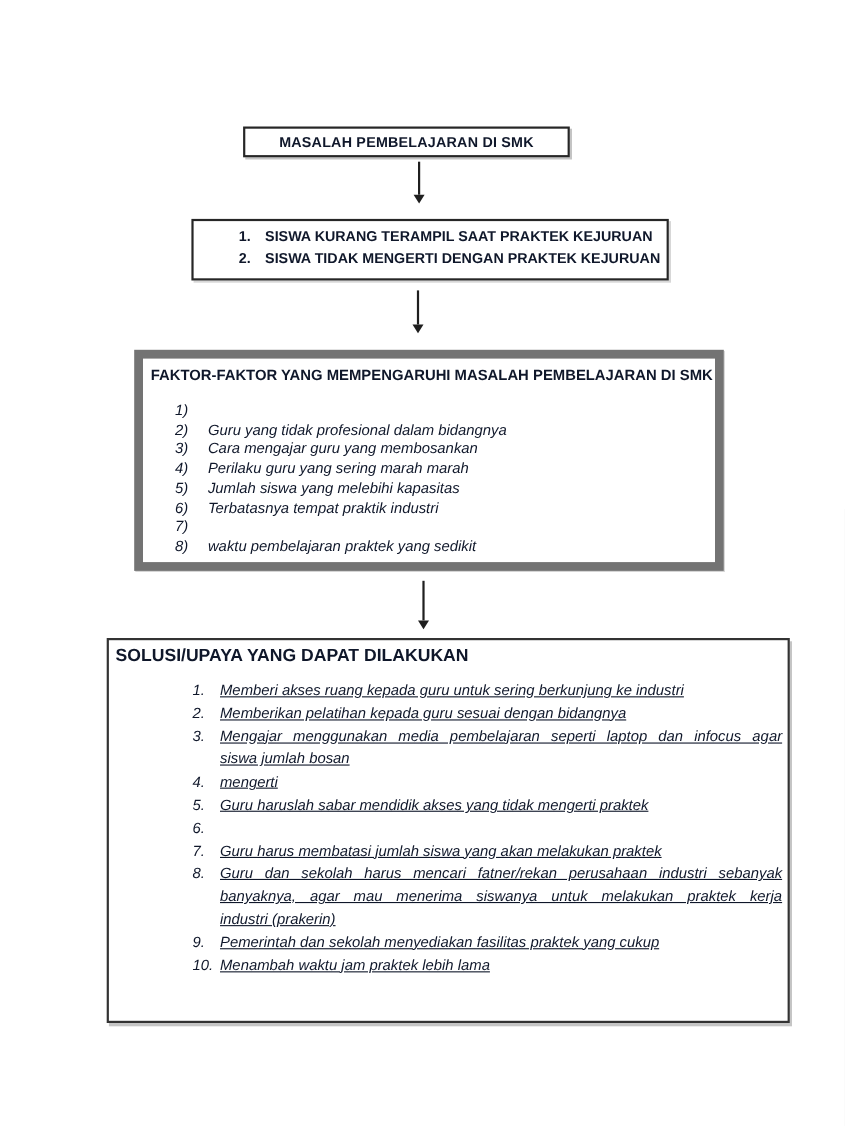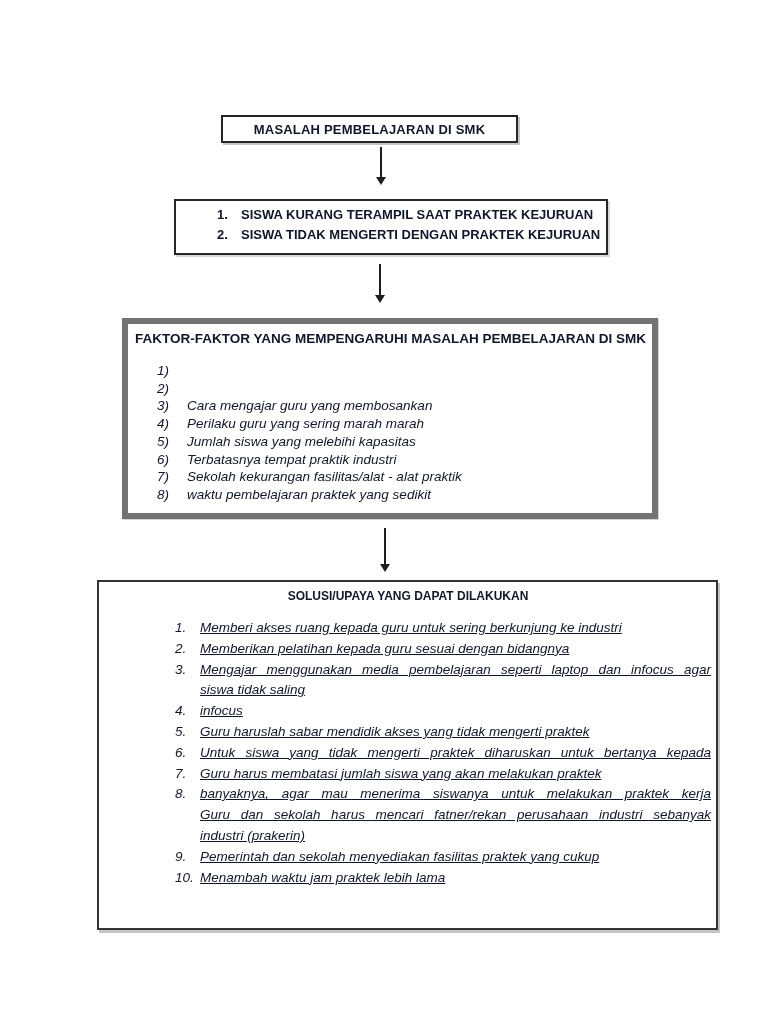--- a/index.html
+++ b/index.html
@@ -30,37 +30,37 @@
     border:2.5px solid #262626;
     box-shadow:2px 2px 0 rgba(140,140,140,.35);
     padding:4px 0 0 0;
   }
   .b2row{display:flex;margin-left:41px;line-height:20px;font-weight:bold;font-size:13px;white-space:nowrap;}
   .b2num{width:24px;flex-shrink:0;}
 
   
   .box3{
     left:122px;top:318px;width:536px;height:201px;
-    border:6px solid #737373;
+    border:8px solid #737373;
     box-shadow:1px 1px 0 rgba(150,150,150,.4);
     padding:6.5px 10px 0 7px;
   }
   .box3 .t{font-weight:bold;font-size:13.5px;line-height:16px;white-space:nowrap;}
   .f-list{margin:15.5px 0 0 22px;font-style:italic;font-size:13.5px;}
   .f-item{display:flex;line-height:17.7px;white-space:nowrap;}
   .f-num{width:30px;flex-shrink:0;}
 
   
   .box4{
     left:97px;top:580px;width:621px;height:350px;
     border:2.5px solid #333333;
     box-shadow:2px 3px 0 rgba(90,90,90,.35);
     padding:6px 5px 0 6px;
   }
-  .box4 .t{font-weight:bold;font-size:12px;line-height:17px;white-space:nowrap;text-align:center;}
+  .box4 .t{font-weight:bold;font-size:16px;line-height:17px;white-space:nowrap;}
   .s-list{margin:13px 0 0 70px;font-style:italic;font-size:13.5px;}
   .s-item{display:flex;}
   .s-num{width:25px;flex-shrink:0;line-height:20.8px;}
   .s-lines{flex:1;line-height:20.8px;text-decoration:underline;}
   .s-lines .jl{text-align:justify;text-align-last:justify;}
 
   
   .arrow{position:absolute;width:12px;display:flex;flex-direction:column;align-items:center;}
   .shaft{width:2px;background:#1f1f1f;}
   .head{width:0;height:0;border-left:5.5px solid transparent;border-right:5.5px solid transparent;border-top:8px solid #1f1f1f;}
@@ -102,40 +102,40 @@
   </div>
 
   <div class="box box3">
     <div class="t">FAKTOR-FAKTOR YANG MEMPENGARUHI MASALAH PEMBELAJARAN DI SMK</div>
     <div class="f-list">
       <div class="f-item">
         <span class="f-num">1)</span>
       </div>
       <div class="f-item">
         <span class="f-num">2)</span>
+        <span>Guru yang tidak profesional dalam bidangnya</span>
       </div>
       <div class="f-item">
         <span class="f-num">3)</span>
         <span>Cara mengajar guru yang membosankan</span>
       </div>
       <div class="f-item">
         <span class="f-num">4)</span>
         <span>Perilaku guru yang sering marah marah</span>
       </div>
       <div class="f-item">
         <span class="f-num">5)</span>
         <span>Jumlah siswa yang melebihi kapasitas</span>
       </div>
       <div class="f-item">
         <span class="f-num">6)</span>
         <span>Terbatasnya tempat praktik industri</span>
       </div>
       <div class="f-item">
         <span class="f-num">7)</span>
-        <span>Sekolah kekurangan fasilitas/alat -  alat  praktik</span>
       </div>
       <div class="f-item">
         <span class="f-num">8)</span>
         <span>waktu pembelajaran praktek yang sedikit</span>
       </div>
     </div>
   </div>
 
   <div class="arrow arrow3">
     <div class="shaft"></div>
@@ -157,57 +157,56 @@
         <span class="s-num">2.</span>
         <div class="s-lines">
           <div>Memberikan pelatihan kepada guru sesuai dengan bidangnya</div>
         </div>
       </div>
 
       <div class="s-item">
         <span class="s-num">3.</span>
         <div class="s-lines">
           <div class="jl">Mengajar menggunakan media pembelajaran seperti laptop dan infocus agar</div>
-          <div>siswa tidak saling</div>
+          <div>siswa jumlah bosan</div>
         </div>
       </div>
 
       <div class="s-item">
         <span class="s-num">4.</span>
         <div class="s-lines">
-          <div>infocus</div>
+          <div>mengerti</div>
         </div>
       </div>
 
       <div class="s-item">
         <span class="s-num">5.</span>
         <div class="s-lines">
           <div>Guru haruslah sabar mendidik akses yang tidak mengerti praktek</div>
         </div>
       </div>
 
       <div class="s-item">
         <span class="s-num">6.</span>
         <div class="s-lines">
-          <div class="jl">Untuk siswa yang tidak mengerti praktek diharuskan untuk bertanya kepada</div>
         </div>
       </div>
 
       <div class="s-item">
         <span class="s-num">7.</span>
         <div class="s-lines">
           <div>Guru harus membatasi jumlah siswa yang akan melakukan praktek</div>
         </div>
       </div>
 
       <div class="s-item">
         <span class="s-num">8.</span>
         <div class="s-lines">
+          <div class="jl">Guru dan sekolah harus mencari fatner/rekan perusahaan industri sebanyak</div>
           <div class="jl">banyaknya, agar mau menerima siswanya untuk melakukan praktek kerja</div>
-          <div class="jl">Guru dan sekolah harus mencari fatner/rekan perusahaan industri sebanyak</div>
           <div>industri (prakerin)</div>
         </div>
       </div>
 
       <div class="s-item">
         <span class="s-num">9.</span>
         <div class="s-lines">
           <div>Pemerintah dan sekolah menyediakan fasilitas praktek yang cukup</div>
         </div>
       </div>

